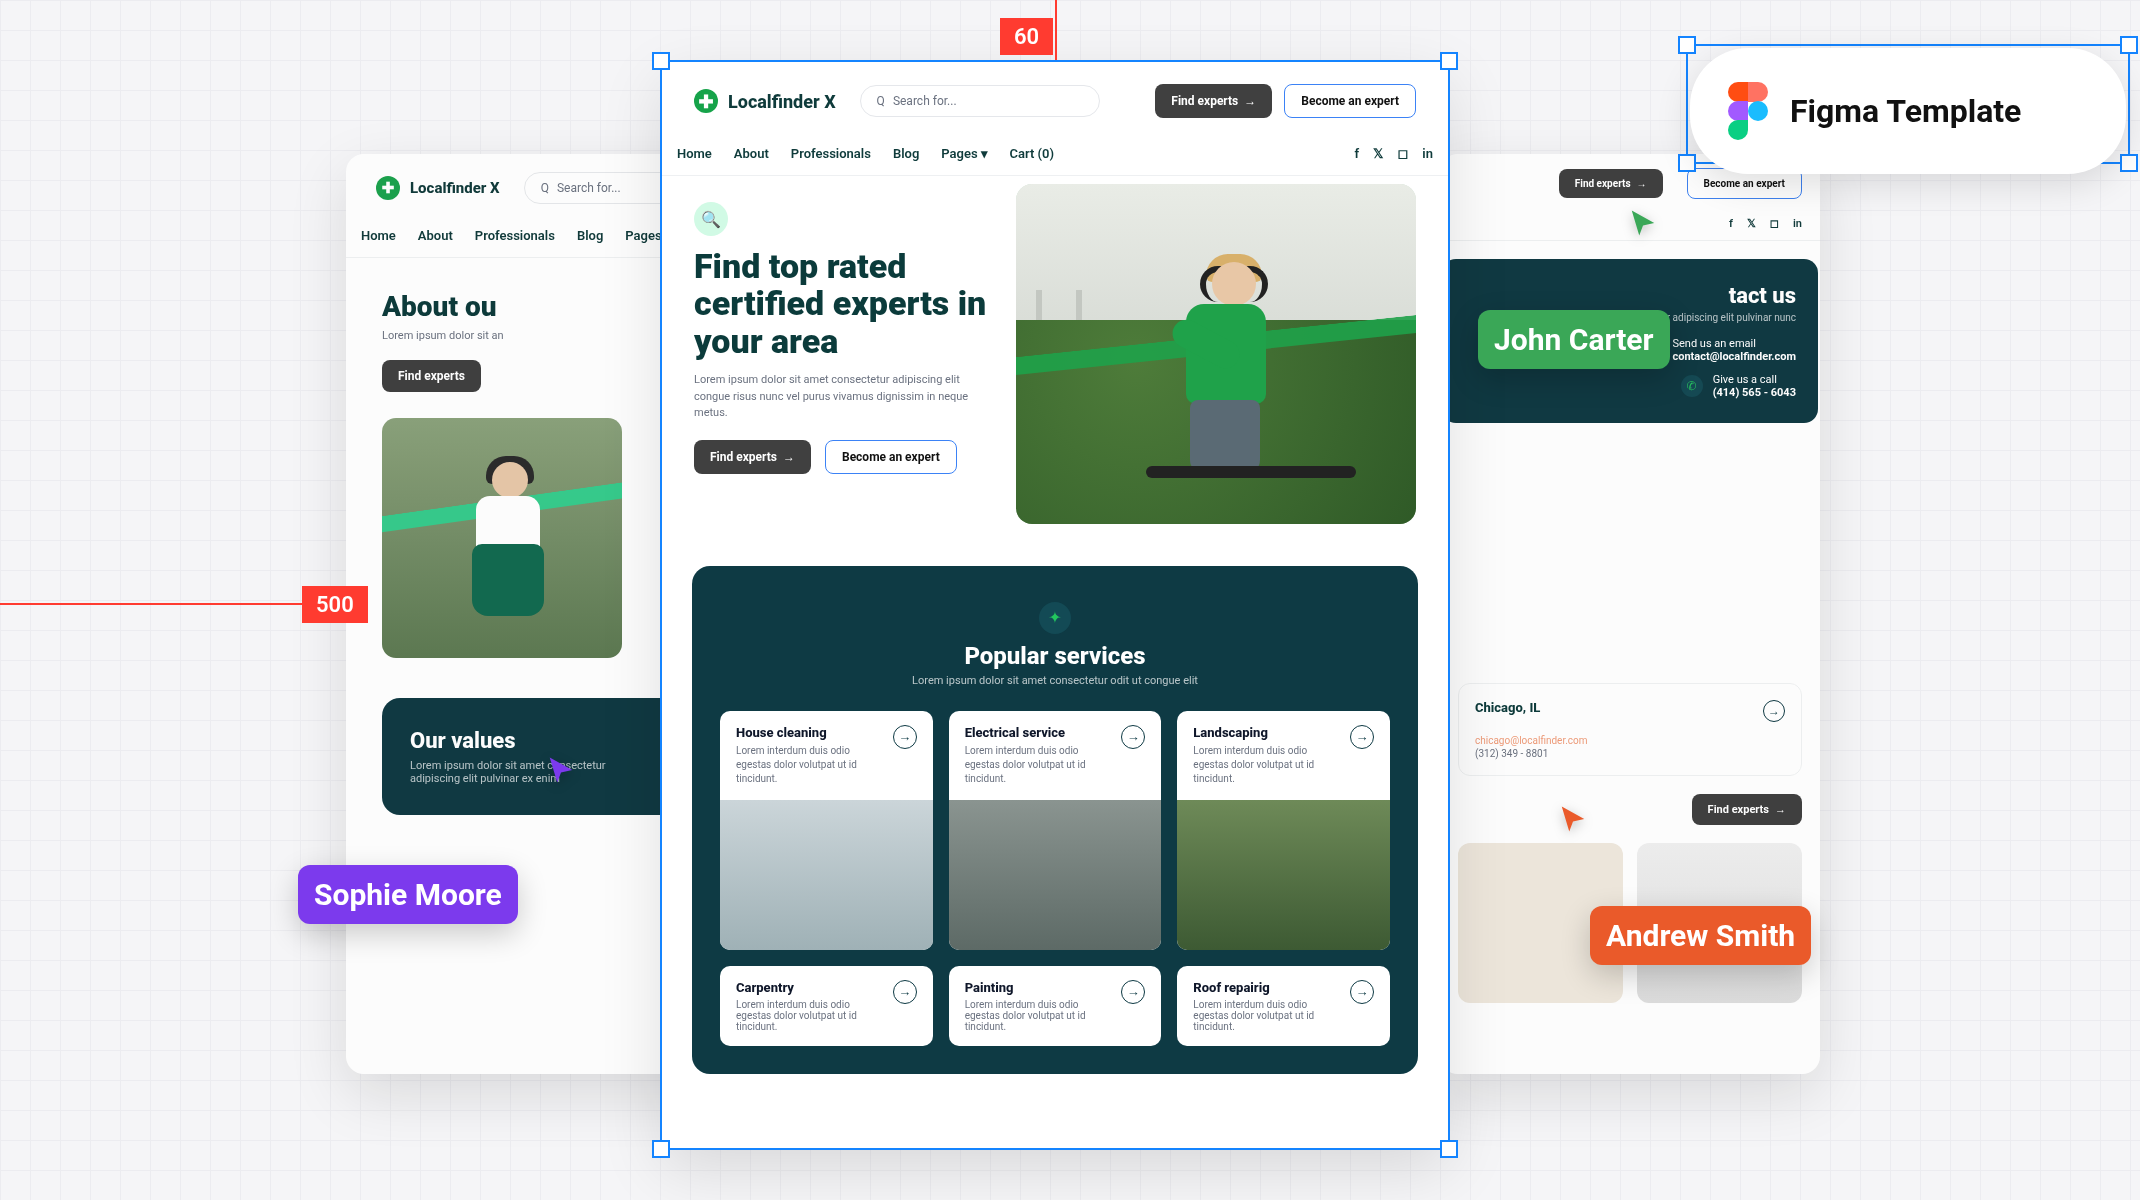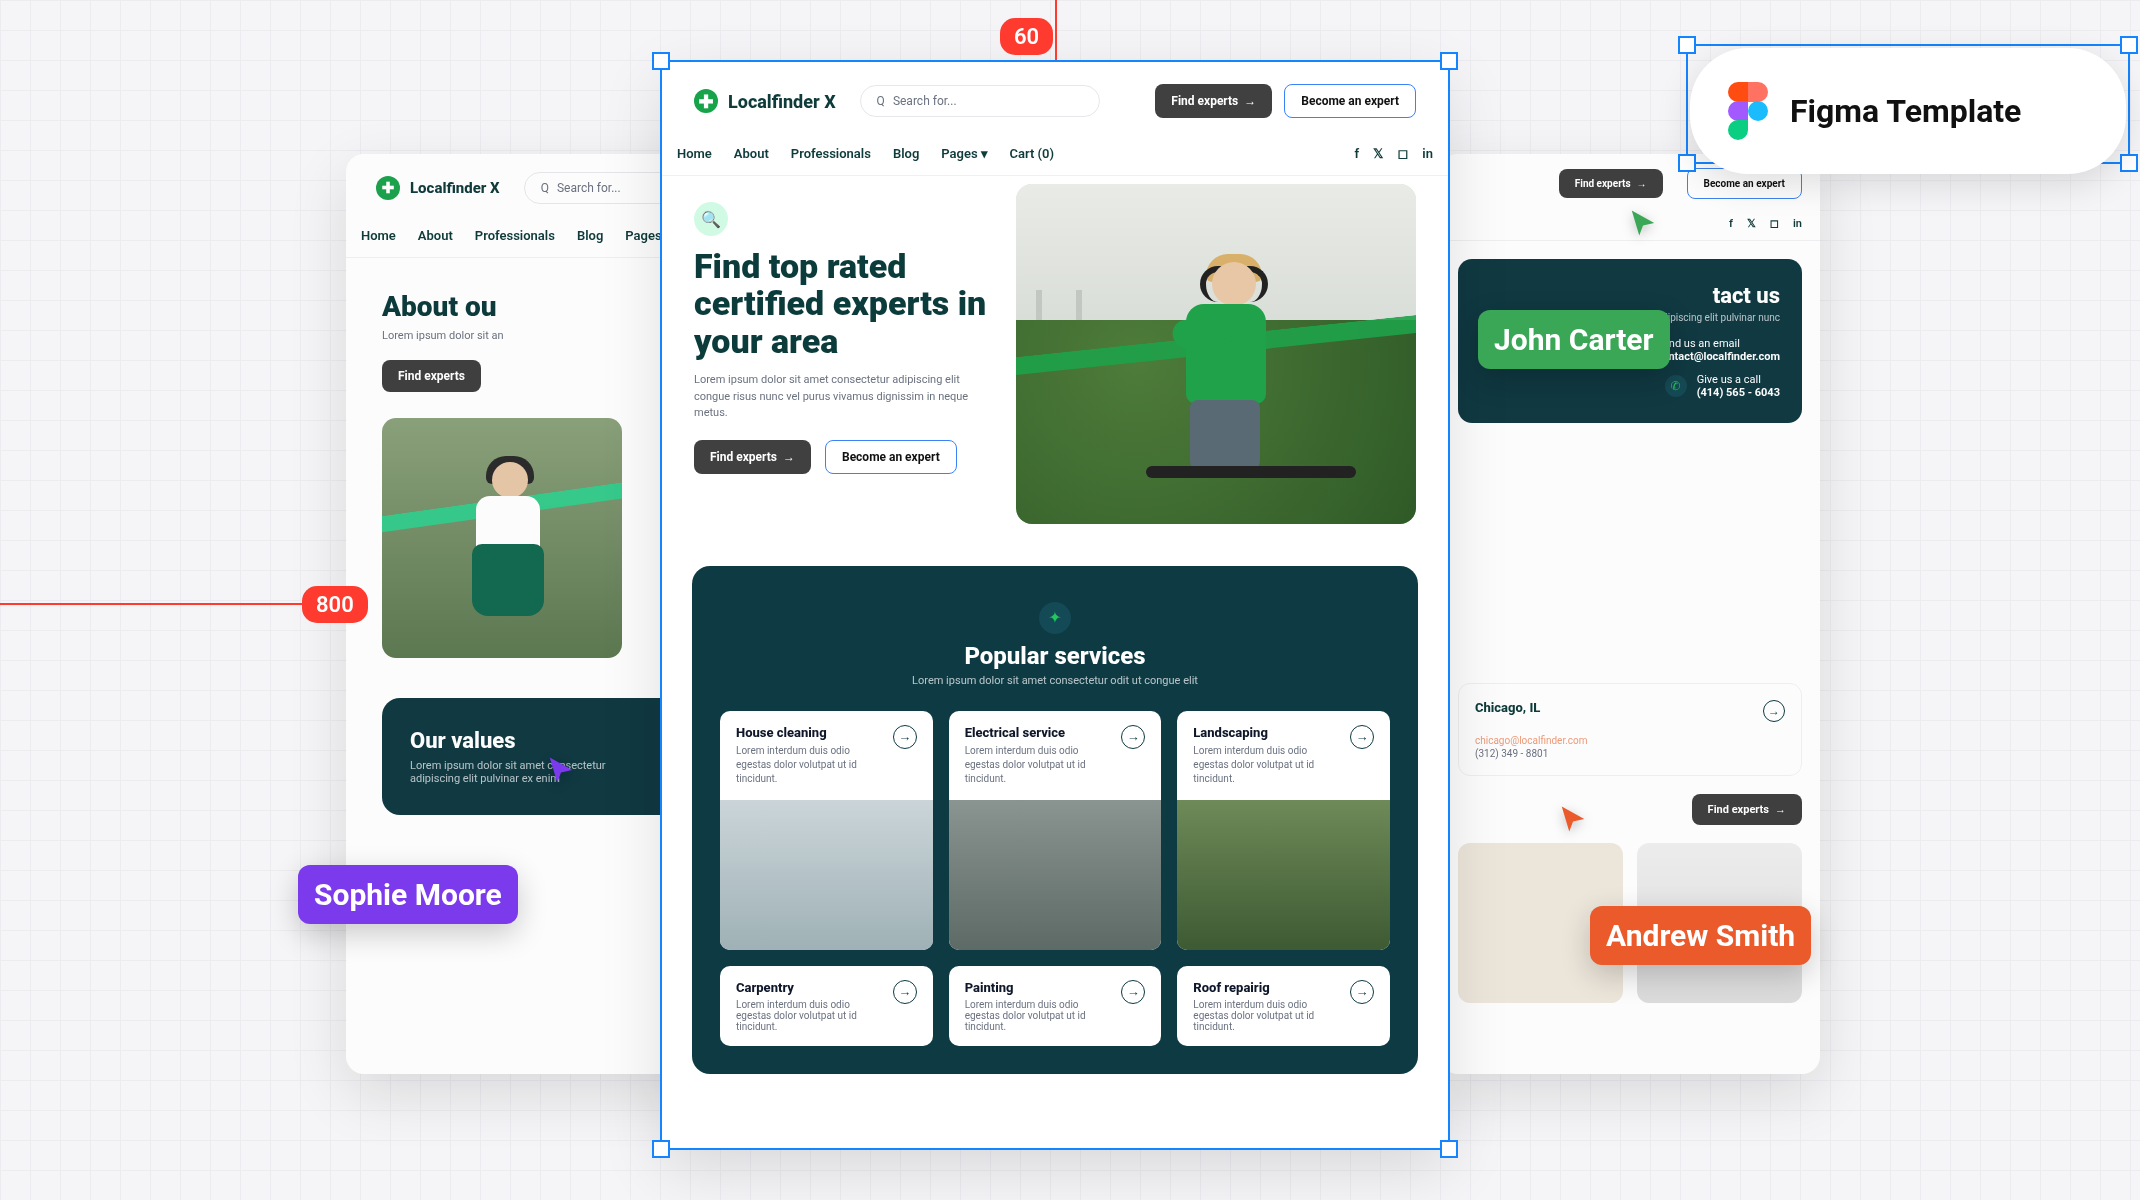--- a/index.html
+++ b/index.html
@@ -33,21 +33,21 @@
 .sel-handle.bl{left:-10px;bottom:-10px}.sel-handle.br{right:-10px;bottom:-10px}
 
 
 .meas-line { position:absolute; background:#ff3b30; z-index:40; }
 .meas-top { left:1055px; top:0; width:2px; height:60px; }
 .meas-left { left:0; top:603px; height:2px; width:310px; }
 
 .meas-badge {
   position:absolute; z-index:55;
   background:#ff3b30; color:#fff; font-weight:600;
-  padding:6px 14px; border-radius:15px; font-size:22px;
+  padding:6px 14px; border-radius:0; font-size:22px;
 }
 .meas-badge.top { left:1000px; top:18px; }
 .meas-badge.left { left:302px; top:586px; }
 
 
 .figma-pill-sel {
   position:absolute; left:1686px; top:44px; width:444px; height:120px;
   border:2px solid #1484ff; z-index:60; pointer-events:none;
 }
 .figma-pill {
@@ -191,21 +191,21 @@
 .about .valband h2{font-size:22px;font-weight:800}
 .about .valband p{font-size:11px;opacity:.7;margin-top:6px;max-width:210px}
 .about .valcards{position:absolute;left:420px;top:640px;width:360px;display:grid;grid-template-columns:1fr;gap:28px}
 .about .vcard{background:#fff;border-radius:12px;box-shadow:0 8px 24px rgba(0,0,0,.08);padding:22px 20px;text-align:center}
 .about .vcard .ico{width:28px;height:28px;border-radius:50%;background:#d1fae5;color:#16a34a;display:inline-flex;align-items:center;justify-content:center;margin-bottom:8px}
 .about .vcard .t{font-weight:800;color:#0b3b3b;font-size:15px}
 .about .vcard .d{font-size:10px;color:#6b7280;margin-top:6px;line-height:1.5}
 
 
 .art.contact { left:1440px; top:154px; width:380px; height:920px; z-index:5; }
-.contact .cband{margin:18px 18px 0;background:#0e3a44;border-radius:14px;padding:24px 22px;color:#fff;position:relative}
+.contact .cband{margin:18px 2px 0;background:#0e3a44;border-radius:14px;padding:24px 22px;color:#fff;position:relative}
 .contact .cband h1{font-size:22px;font-weight:800;text-align:right}
 .contact .cband p{font-size:10px;opacity:.7;text-align:right;margin-top:4px}
 .contact .cinfo{margin-top:14px;font-size:11px;display:flex;flex-direction:column;gap:10px;align-items:flex-end}
 .contact .cinfo .row{display:flex;gap:10px;align-items:center}
 .contact .cinfo .ico{width:22px;height:22px;border-radius:50%;background:#134a55;color:#22c55e;display:flex;align-items:center;justify-content:center;font-size:12px}
 .contact .cinfo b{color:#fff}
 .contact .loc{margin:260px 18px 0;background:#fff;border:1px solid #eef0f2;border-radius:12px;padding:16px;display:flex;gap:10px;align-items:flex-start}
 .contact .loc .arrow{margin-left:auto;width:22px;height:22px;border:1px solid #0e3a44;border-radius:50%;
   display:flex;align-items:center;justify-content:center;font-size:12px;color:#0e3a44}
 .contact .loc .t{font-weight:800;font-size:13px;color:#0b3b3b}
@@ -223,21 +223,21 @@
 
 
 .art.about, .art.contact { filter: saturate(.95) brightness(.99); }
 </style>
 </head>
 <body>
 
 <div class="meas-line meas-top"></div>
 <div class="meas-line meas-left"></div>
 <div class="meas-badge top">60</div>
-<div class="meas-badge left">800</div>
+<div class="meas-badge left">500</div>
 
 <div class="figma-pill">
   <div class="figma-logo">
     <span class="r1l"></span>
       <span class="r1r"></span>
     <span class="r2l"></span>
       <span class="r2r"></span>
     <span class="r3"></span>
   </div>
   <div class="figma-pill-text">Figma Template</div>

